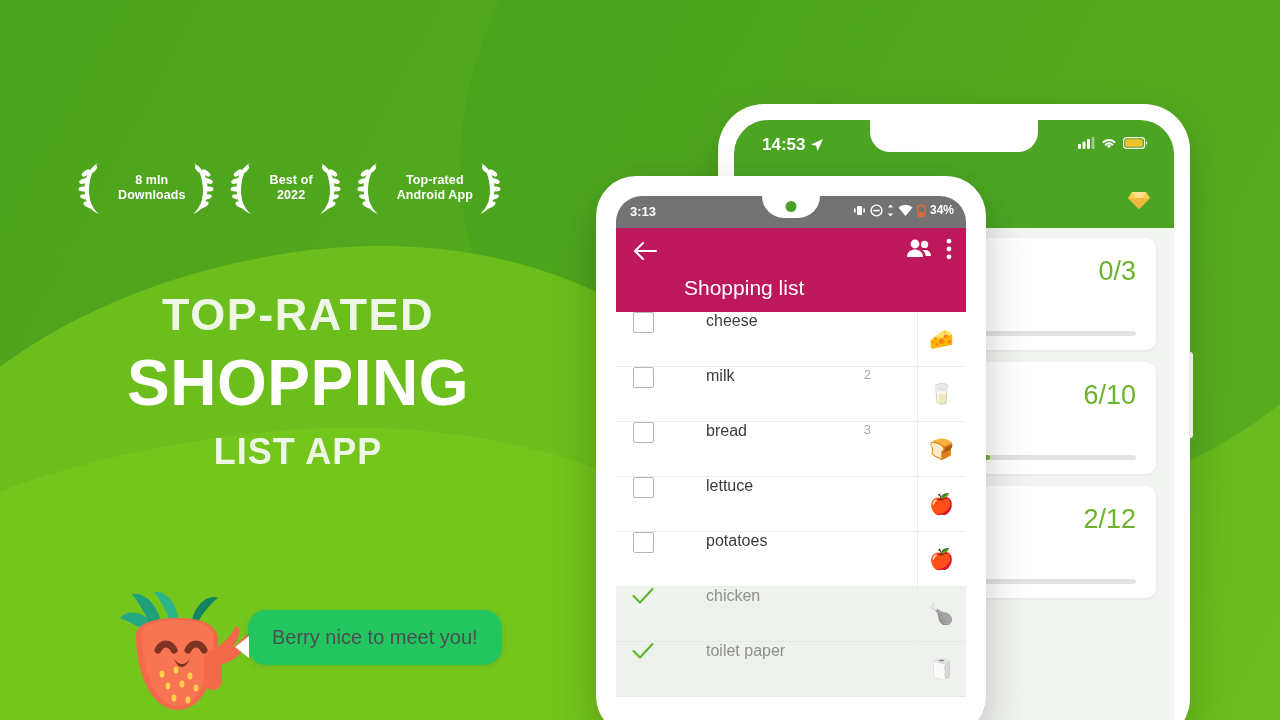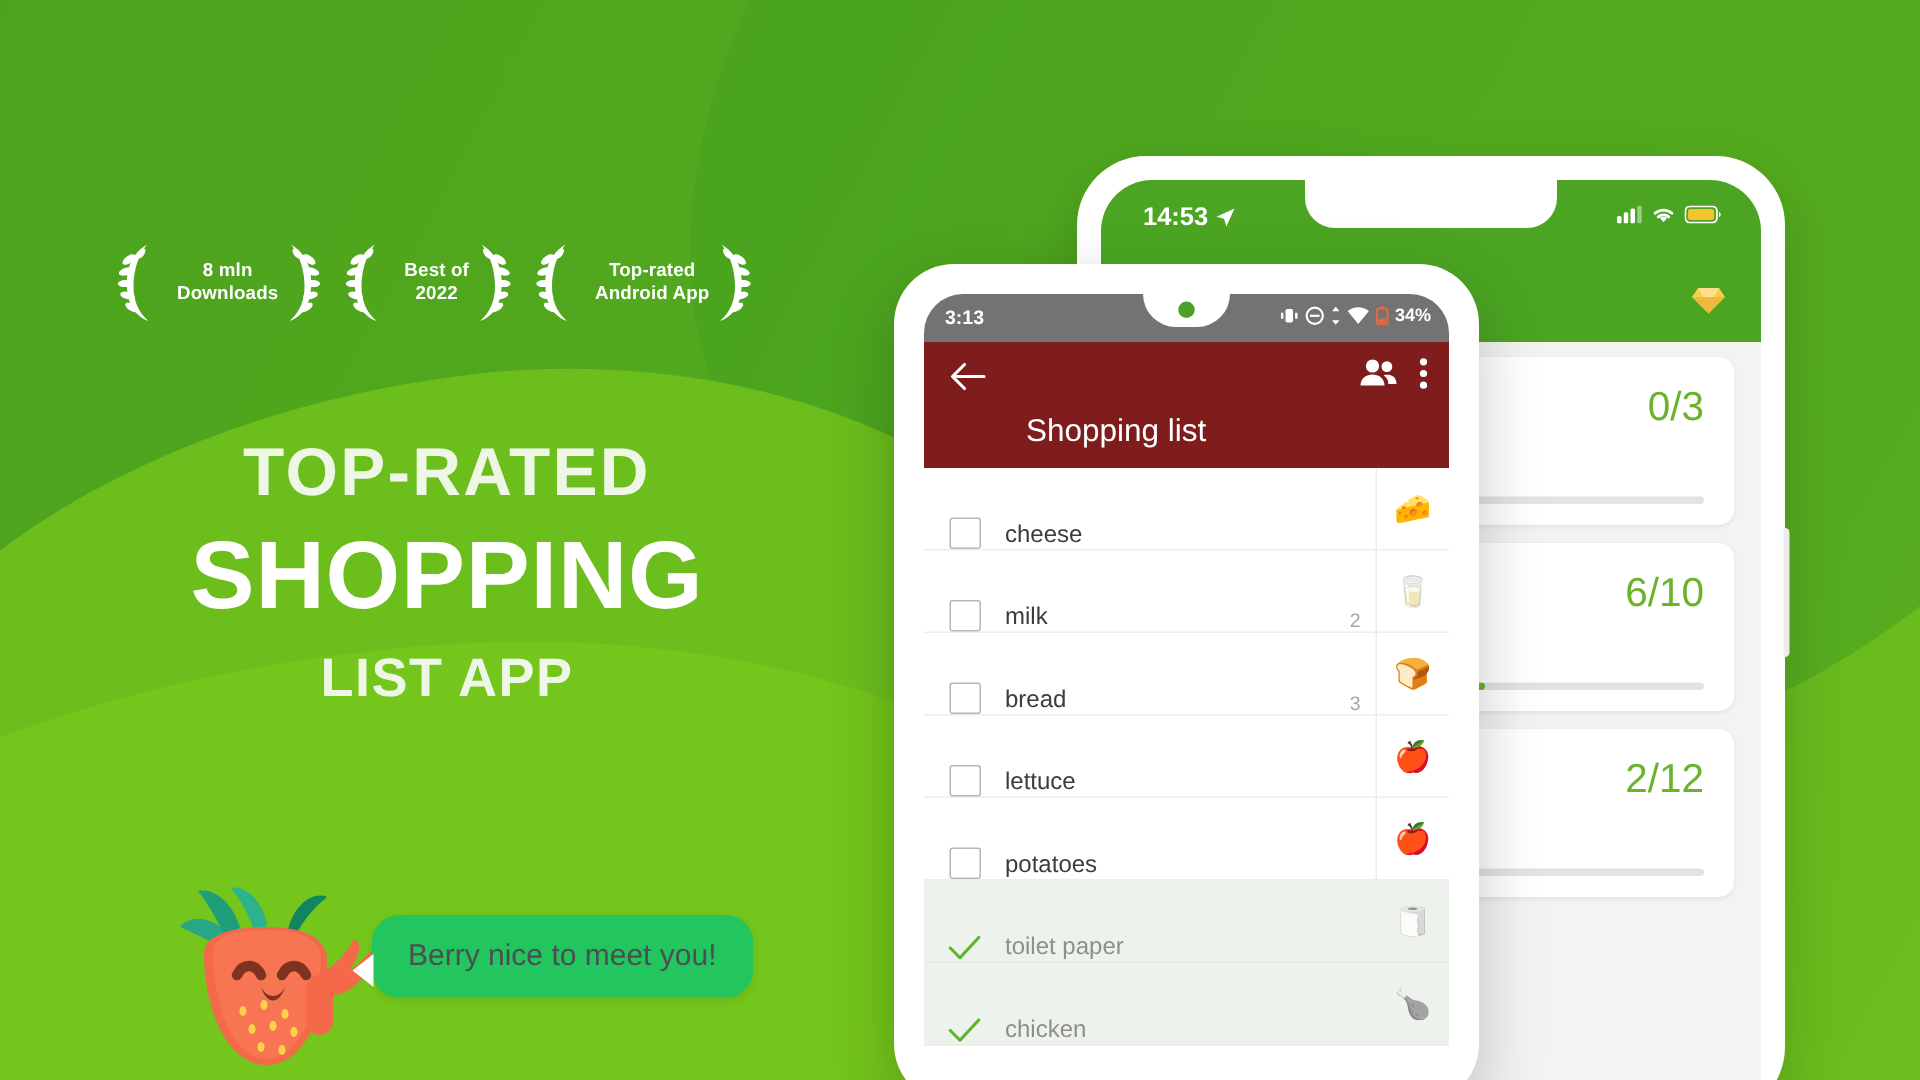--- a/index.html
+++ b/index.html
@@ -80,27 +80,27 @@
   .pf-screen{position:absolute;left:20px;top:20px;right:20px;bottom:0;
     border-radius:26px 26px 0 0;overflow:hidden;background:#fff;}
   .pf-statusbar{height:32px;background:#737373;position:relative;color:#fff;}
   .pf-time{position:absolute;left:14px;top:8px;font-size:13px;font-weight:bold;}
   .pf-sysicons{position:absolute;right:12px;top:7px;display:flex;align-items:center;gap:4px;
     font-size:12px;font-weight:bold;}
   .pf-notch{position:absolute;left:50%;transform:translateX(-50%);top:0;
     width:58px;height:22px;background:#fff;border-radius:0 0 28px 28px;}
   .pf-cam{position:absolute;left:50%;transform:translateX(-50%);top:5px;width:11px;height:11px;
     border-radius:50%;background:#4ea024;}
-  .pf-appbar{height:84px;background:#7f1d1d;position:relative;}
+  .pf-appbar{height:84px;background:#be185d;position:relative;}
   .pf-back{position:absolute;left:16px;top:10px;}
   .pf-actions{position:absolute;right:14px;top:10px;display:flex;align-items:center;gap:14px;}
   .pf-title{position:absolute;left:68px;bottom:12px;color:#fff;font-size:21px;}
   .pf-list{background:#fff;}
-  .pf-row{display:flex;align-items:flex-end;height:54px;border-bottom:1px solid #ededed;
-    position:relative;}
+  .pf-row{display:flex;align-items:flex-start;height:54px;border-bottom:1px solid #ededed;
+    position:relative;gap:36px;}
   .pf-row.done{background:#eef2ec;border-bottom:1px solid #e6eae4;}
   .pf-check{width:54px;display:flex;justify-content:center;align-items:center;}
   .pf-box{width:19px;height:19px;border:1.6px solid #b6b6b6;border-radius:2px;}
   .pf-label{flex:1;font-size:16px;color:#3c3c3c;}
   .pf-row.done .pf-label{color:#8e8e8e;}
   .pf-qty{width:38px;text-align:right;font-size:13px;color:#a8a8a8;padding-right:10px;}
   .pf-emoji{width:48px;text-align:center;font-size:20px;border-left:1px solid #ededed;
     height:100%;display:flex;align-items:center;justify-content:center;}
   .pf-row.done .pf-emoji{filter:grayscale(1) opacity(.75);}
 </style>
@@ -401,33 +401,33 @@
           <div class="pf-qty"></div>
           <div class="pf-emoji">🍎</div>
         </div>
 
         <div class="pf-row done">
           <div class="pf-check">
             <svg width="22" height="18" viewBox="0 0 22 18">
               <path d="M1.5 9 L8 15.5 L20.5 2" stroke="#5fb52a" stroke-width="2.1" fill="none" stroke-linecap="round" stroke-linejoin="round"></path>
             </svg>
           </div>
-          <div class="pf-label">toilet paper</div>
+          <div class="pf-label">chicken</div>
           <div class="pf-qty"></div>
-          <div class="pf-emoji">🧻</div>
+          <div class="pf-emoji">🍗</div>
         </div>
 
         <div class="pf-row done">
           <div class="pf-check">
             <svg width="22" height="18" viewBox="0 0 22 18">
               <path d="M1.5 9 L8 15.5 L20.5 2" stroke="#5fb52a" stroke-width="2.1" fill="none" stroke-linecap="round" stroke-linejoin="round"></path>
             </svg>
           </div>
-          <div class="pf-label">chicken</div>
+          <div class="pf-label">toilet paper</div>
           <div class="pf-qty"></div>
-          <div class="pf-emoji">🍗</div>
+          <div class="pf-emoji">🧻</div>
         </div>
 
       </div>
     </div>
   </div>
 
 </div>
 
 </body></html>

